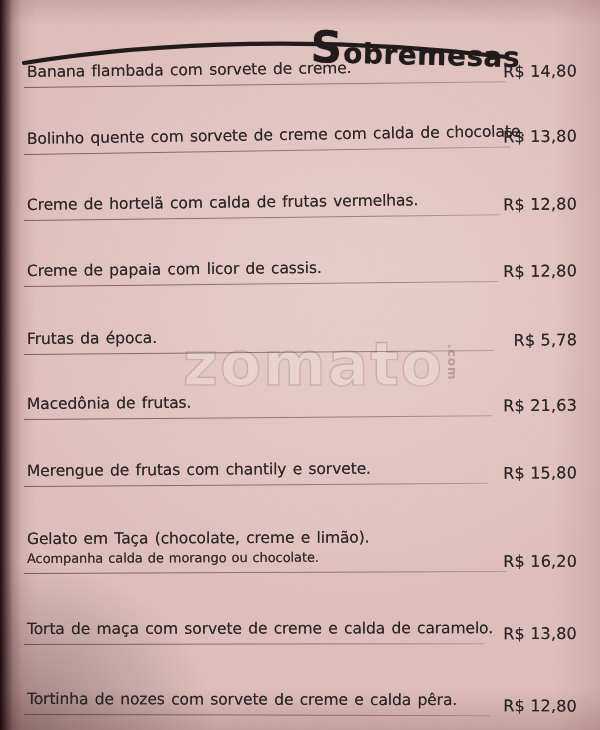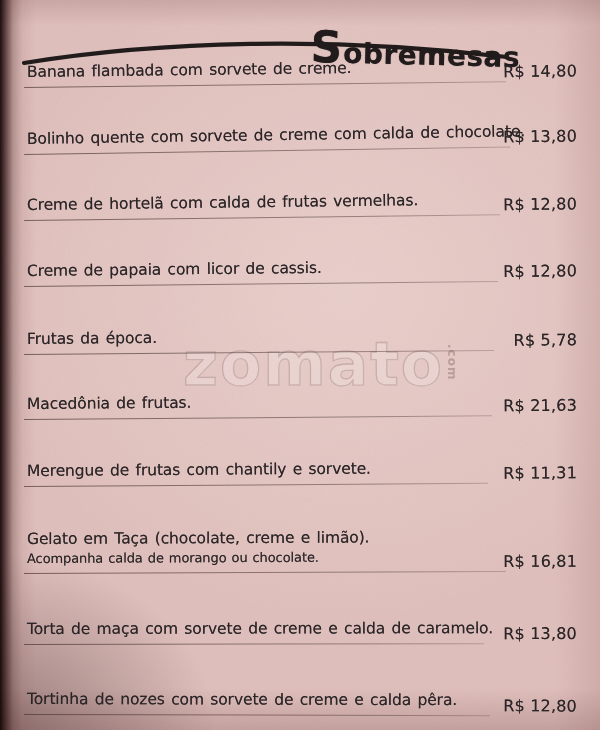--- a/index.html
+++ b/index.html
@@ -123,29 +123,29 @@
 
     </div>
     <div class="price">R$ 21,63</div>
   </div>
 
   <div class="row" style="top: 462px; transform: rotate(-0.4deg);">
     <div class="entry" style="width: 464px;">
       <div class="item-name">Merengue de frutas com chantily e sorvete.</div>
 
     </div>
-    <div class="price">R$ 11,31</div>
+    <div class="price">R$ 15,80</div>
   </div>
 
   <div class="row" style="top: 530px; transform: rotate(-0.25deg);">
     <div class="entry" style="width: 482px;">
       <div class="item-name">Gelato em Taça (chocolate, creme e limão).</div>
       <div class="item-desc">Acompanha calda de morango ou chocolate.</div>
     </div>
-    <div class="price">R$ 16,81</div>
+    <div class="price">R$ 16,20</div>
   </div>
 
   <div class="row" style="top: 620px; transform: rotate(-0.1deg);">
     <div class="entry" style="width: 460px;">
       <div class="item-name">Torta de maça com sorvete de creme e calda de caramelo.</div>
 
     </div>
     <div class="price">R$ 13,80</div>
   </div>
 

